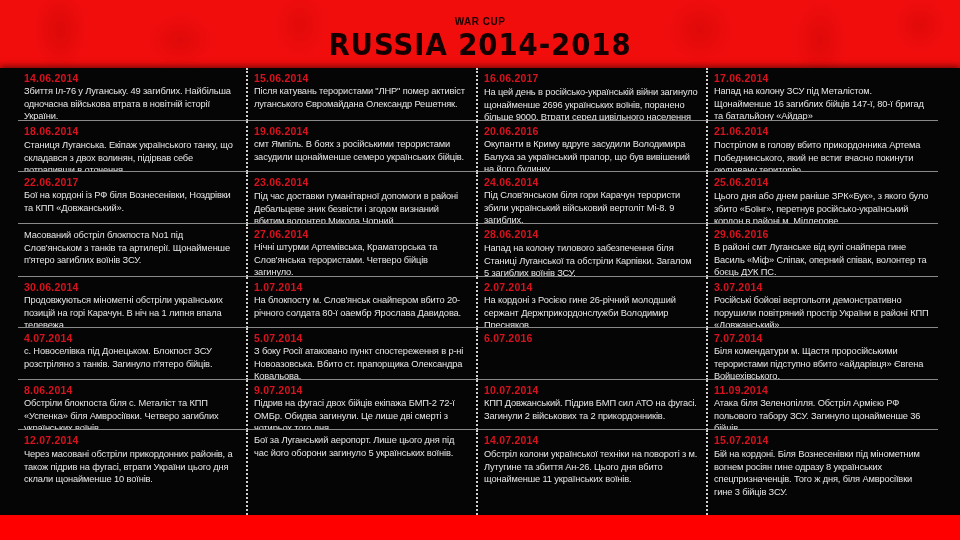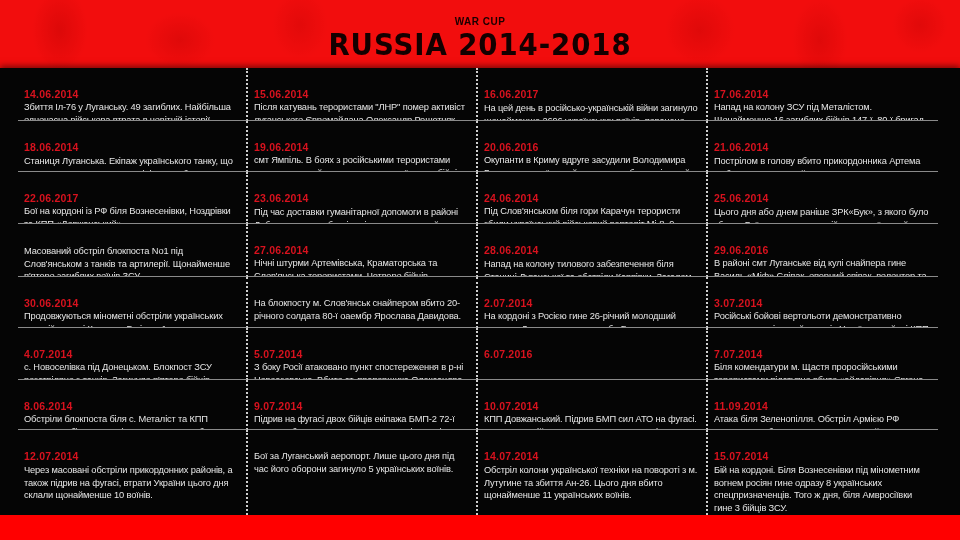--- a/index.html
+++ b/index.html
@@ -42,21 +42,21 @@
     box-shadow: 0 -2px 6px rgba(0,0,0,0.5);
   }
   .grid {
     position: absolute; left: 18px; top: 0; width: 920px; height: 447px;
     display: grid;
     grid-template-columns: 230px 230px 230px 230px;
     grid-template-rows: 53px 51px 52px 53px 51px 52px 50px 85px;
   }
   .cell {
     position: relative;
-    padding: 20px 8px 0 6px;
+    padding: 4px 8px 0 6px;
     border-bottom: 1px solid #8a8a8a;
     overflow: hidden;
   }
   .cell.last-row { border-bottom: none; }
   .cell.col-1, .cell.col-2, .cell.col-3 {
     border-right: 2px dotted #cfcfcf;
   }
   .date {
     color: #d8121e;
     font-weight: bold;
@@ -151,20 +151,21 @@
       </div>
       <div class="cell col-4">
         <div class="date">29.06.2016</div>
         <div class="text">В районі смт Луганське від кулі снайпера гине Василь «Міф» Сліпак, оперний співак, волонтер та боєць ДУК ПС.</div>
       </div>
       <div class="cell col-1">
         <div class="date">30.06.2014</div>
         <div class="text">Продовжуються мінометні обстріли українських позицій на горі Карачун. В ніч на 1 липня впала телевежа.</div>
       </div>
       <div class="cell col-2">
+        <div class="date">1.07.2014</div>
         <div class="text">На блокпосту м. Слов'янськ снайпером вбито 20-річного солдата 80-ї оаембр Ярослава Давидова.</div>
       </div>
       <div class="cell col-3">
         <div class="date">2.07.2014</div>
         <div class="text">На кордоні з Росією гине 26-річний молодший сержант Держприкордонслужби Володимир Пресняков.</div>
       </div>
       <div class="cell col-4">
         <div class="date">3.07.2014</div>
         <div class="text">Російські бойові вертольоти демонстративно порушили повітряний простір України в районі КПП «Довжанський»</div>
       </div>

